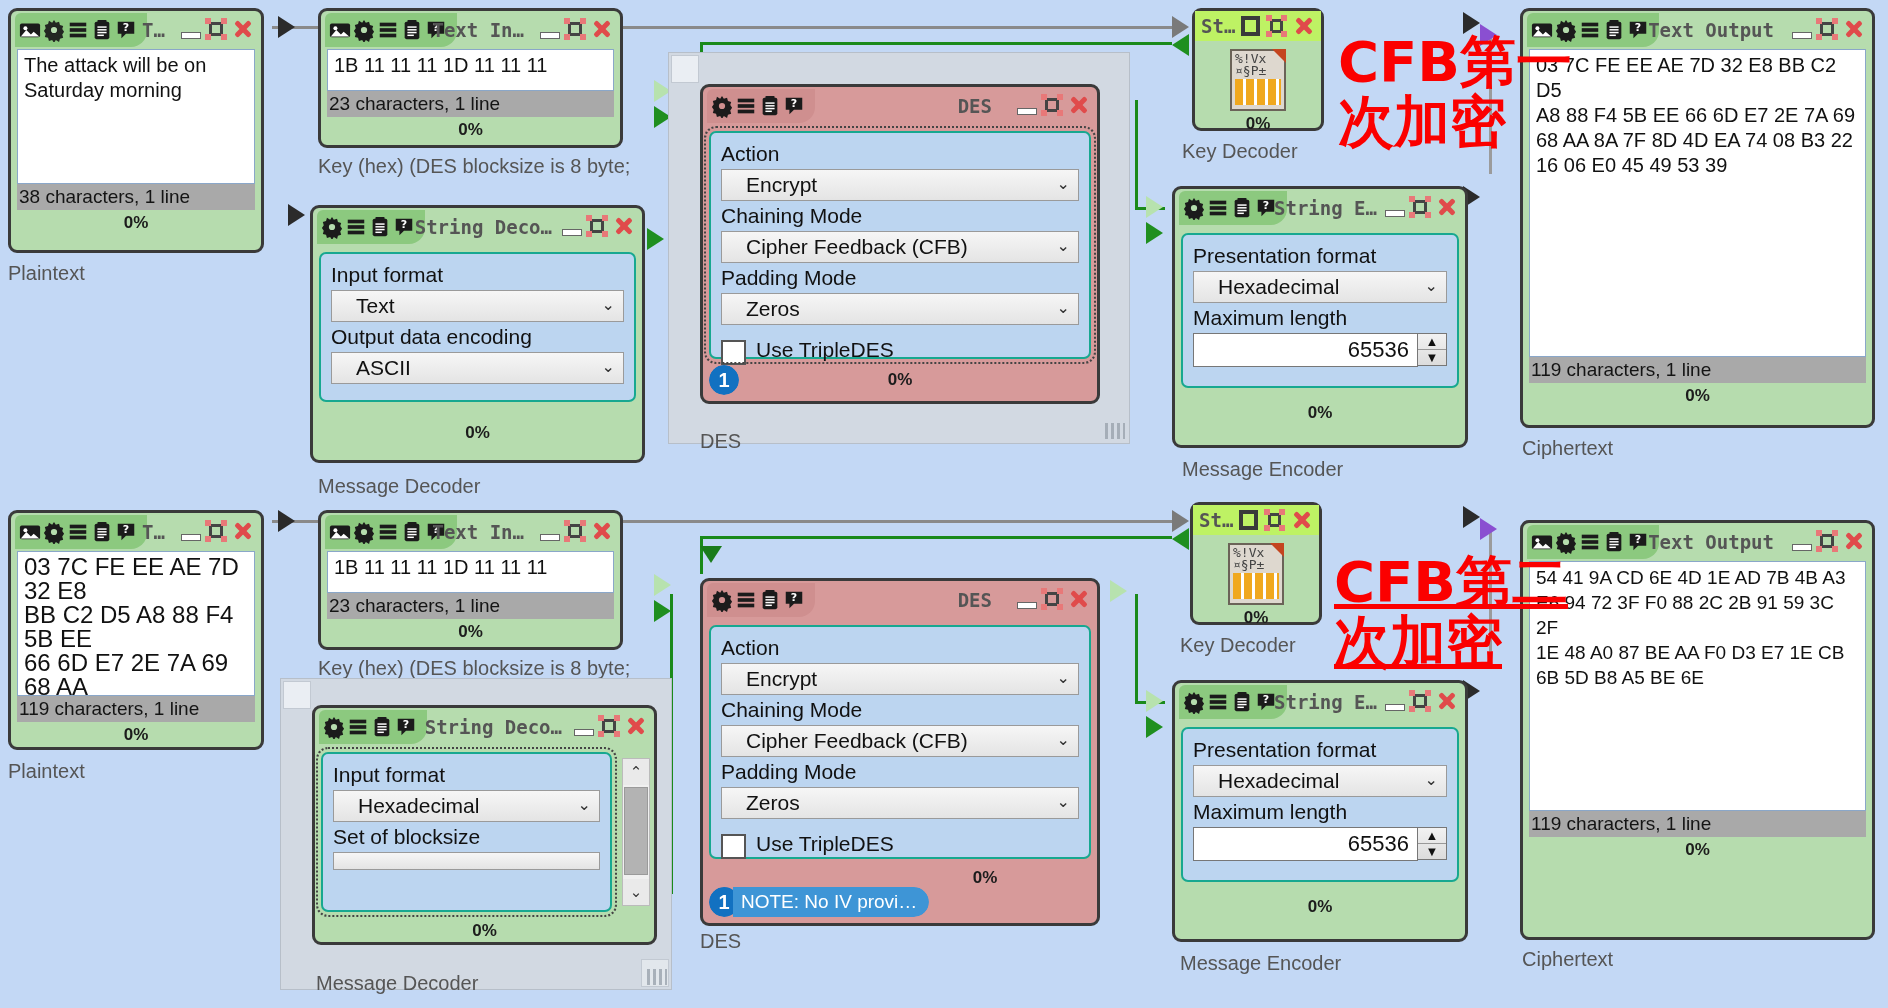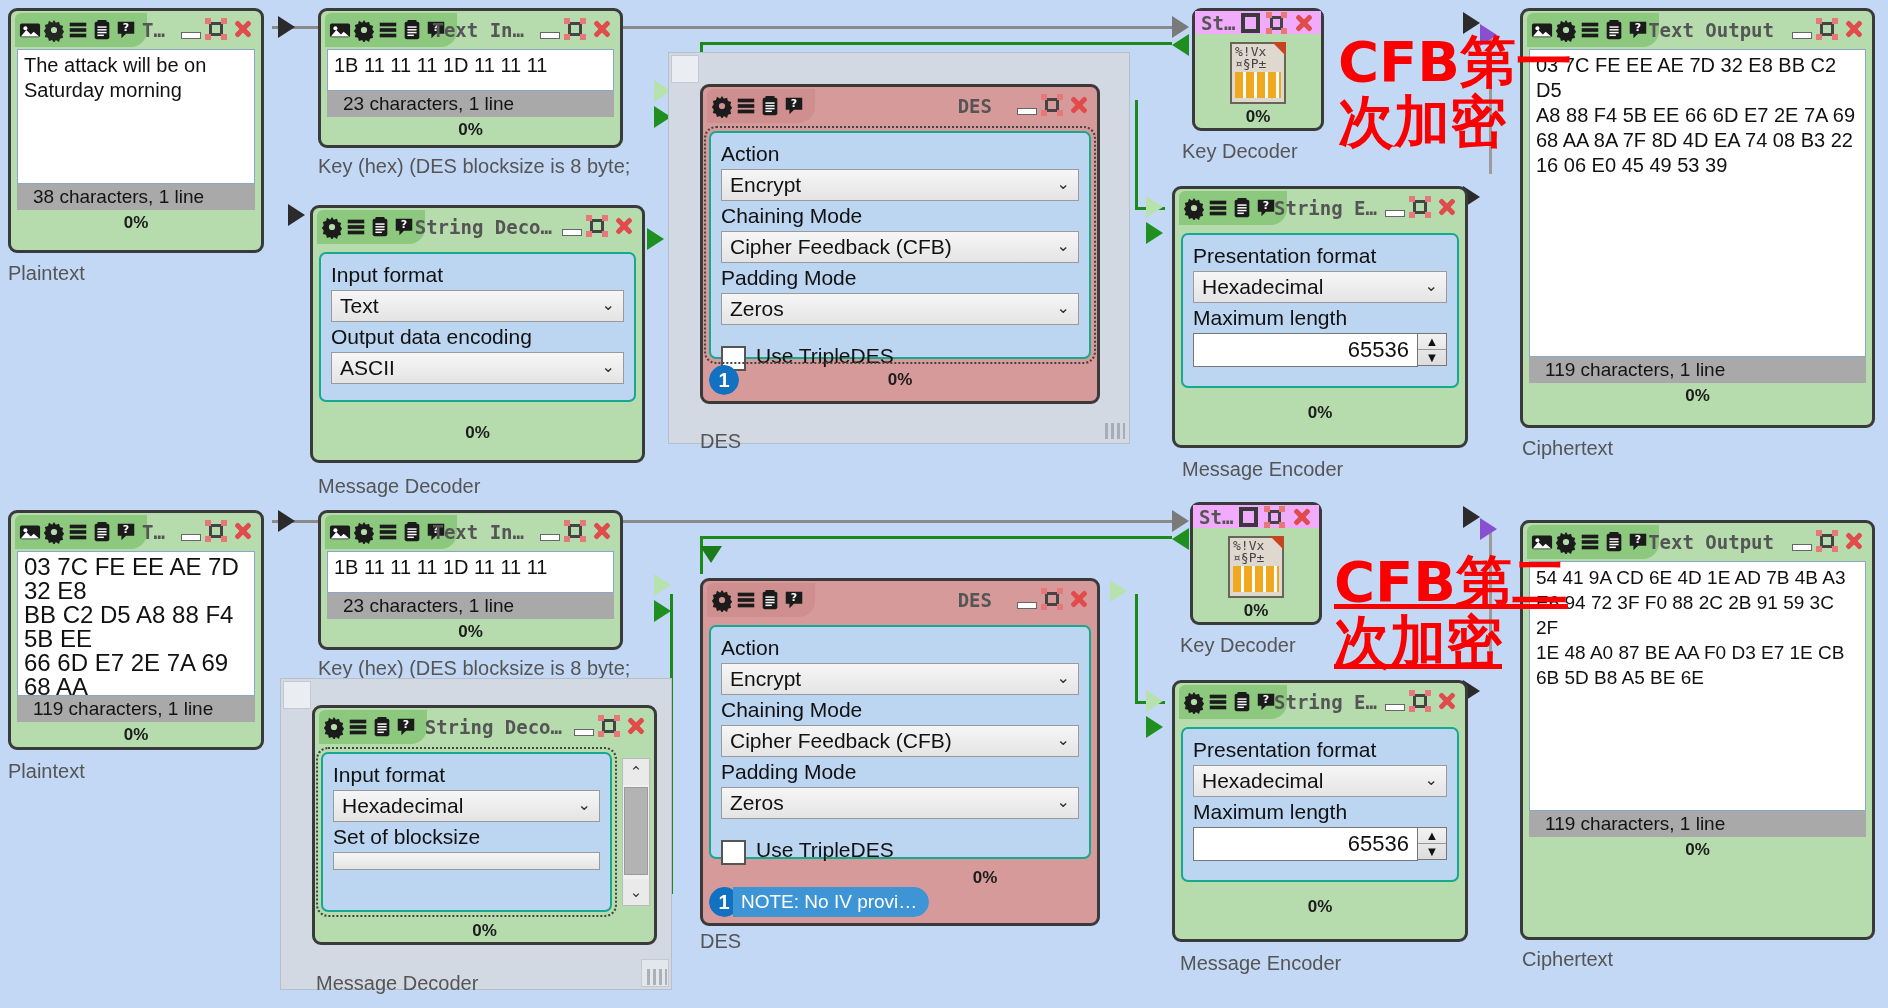--- a/index.html
+++ b/index.html
@@ -44,44 +44,44 @@
 
   .pct{text-align:center;font-size:17px;font-weight:bold;color:#1c1c1c;padding:3px 0;}
 
   
   .txtarea{
     background:#fff;border:1px solid #8aa7c9;margin:0 6px;
     font-size:20px;line-height:25px;color:#111;padding:3px 6px;
     box-sizing:border-box;overflow:hidden;white-space:pre-wrap;
   }
   .statusbar{
-    background:#a9a9a9;margin:0 6px;font-size:19px;color:#141414;padding:2px 16px;
+    background:#a9a9a9;margin:0 6px;font-size:19px;color:#141414;padding:2px 2px;
   }
 
   
   .pane{
     background:#bcd5f0;border:2px solid #17a890;border-radius:7px;
     margin:6px;padding:6px 10px;box-sizing:border-box;
   }
   .pane.dotted{outline:2px dotted #444;outline-offset:3px;}
   .plabel{font-size:21px;color:#111;margin:3px 0 3px;}
   .sel{
     background:linear-gradient(#f6f6f6,#e4e4e4);border:1px solid #9a9a9a;
-    font-size:21px;color:#111;padding:3px 8px;position:relative;box-sizing:border-box;
+    font-size:21px;color:#111;padding:3px 24px;position:relative;box-sizing:border-box;
   }
   .sel .chev{position:absolute;right:8px;top:50%;transform:translateY(-60%);
     font-size:16px;color:#333;}
   .spin{display:flex;align-items:flex-start;}
   .spin .num{flex:1;background:#fff;border:1px solid #777;font-size:22px;
     text-align:right;padding:3px 8px;color:#111;}
   .spin .arr{width:28px;border:1px solid #777;border-left:none;background:linear-gradient(#f2f2f2,#dcdcdc);
     display:flex;flex-direction:column;}
   .spin .arr div{flex:1;display:flex;align-items:center;justify-content:center;font-size:13px;color:#111;}
   .spin .arr div:first-child{border-bottom:1px solid #999;}
-  .cbrow{display:flex;align-items:flex-start;gap:10px;margin-top:18px;}
+  .cbrow{display:flex;align-items:flex-start;gap:10px;margin-top:12px;}
   .cb{width:21px;height:21px;background:#fff;border:2px solid #555;flex:none;margin-top:3px;}
   .cbtxt{font-size:21px;color:#111;line-height:25px;}
 
   
   .caption{position:absolute;font-size:20px;color:#555;white-space:nowrap;}
 
   
   .plate{position:absolute;background:#d2d9e2;border:1px solid #b7bfc9;}
   .plate .corner{position:absolute;width:26px;height:26px;background:#eaeef3;border:1px solid #c2c9d2;}
   .plate .corner.tl{left:2px;top:2px;}
@@ -119,21 +119,21 @@
 
   
   .keyicon{width:56px;height:62px;position:relative;margin:0 auto;}
   .keyicon .pg{position:absolute;inset:0;background:#ded8cf;border:2px solid #6b6358;}
   .keyicon .rows{position:absolute;left:5px;bottom:6px;right:5px;height:26px;
      background:repeating-linear-gradient(90deg,#f0a81e 0 8px,#fff 8px 11px);}
   .keyicon .glyph{position:absolute;left:5px;top:4px;right:5px;height:24px;
      font-size:13px;color:#444;overflow:hidden;line-height:12px;font-family:"DejaVu Sans Mono",monospace;}
   .keyicon .fold{position:absolute;right:0;top:0;width:0;height:0;
      border-left:14px solid transparent;border-top:14px solid #c4451f;}
-  .stbar{height:23px;background:#f0abfc;display:flex;align-items:center;padding:0 6px;gap:6px;}
+  .stbar{height:30px;background:#bef264;display:flex;align-items:center;padding:0 6px;gap:6px;}
   .stbar .t{font-family:"DejaVu Sans Mono",monospace;font-size:19px;font-weight:bold;color:#555;}
   .sq{width:20px;height:20px;border:4px solid #3a3a3a;box-sizing:border-box;}
 
   
   .scb{position:absolute;right:4px;top:6px;bottom:6px;width:26px;background:#f0f0f0;border:1px solid #bbb;}
   .scb .up,.scb .dn{height:26px;display:flex;align-items:center;justify-content:center;font-size:15px;color:#333;background:#eaeaea;}
   .scb .thumb{position:absolute;left:1px;right:1px;top:28px;height:86px;background:#b3b3b3;border:1px solid #9a9a9a;}
 </style>
 </head>
 <body>

